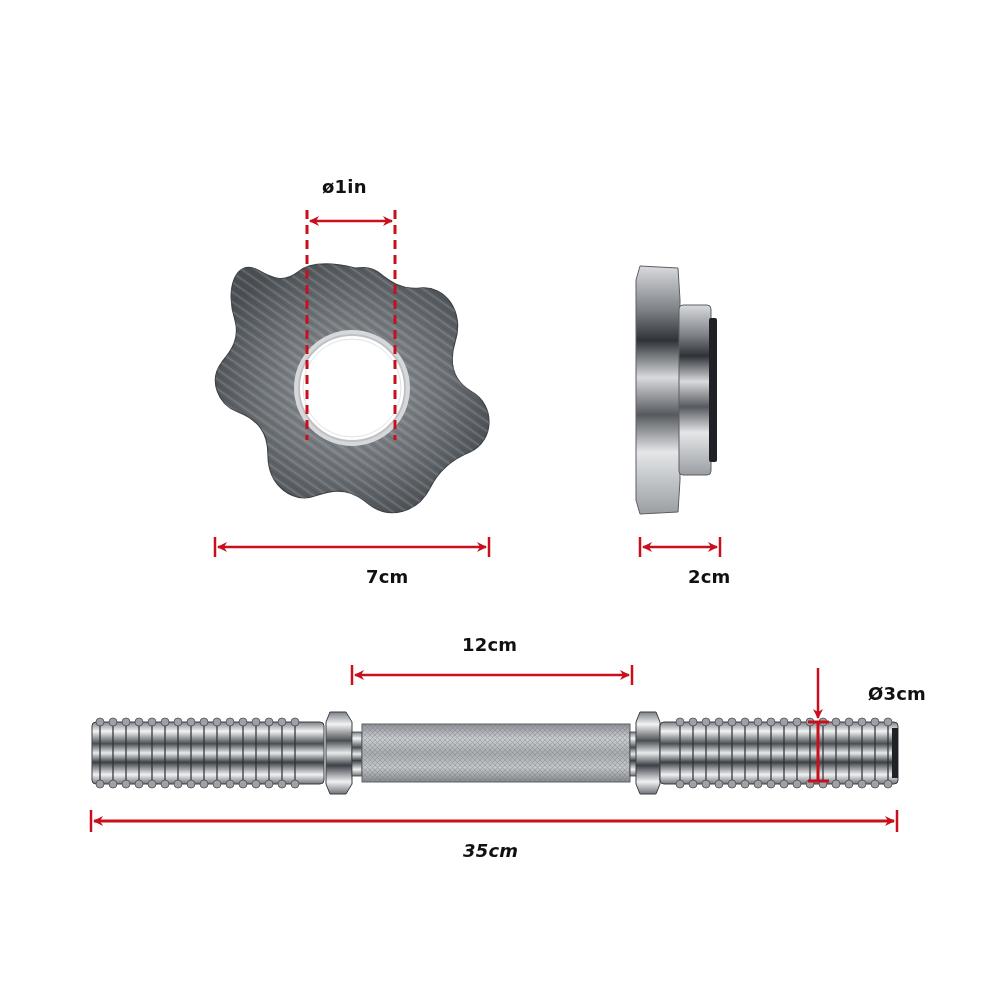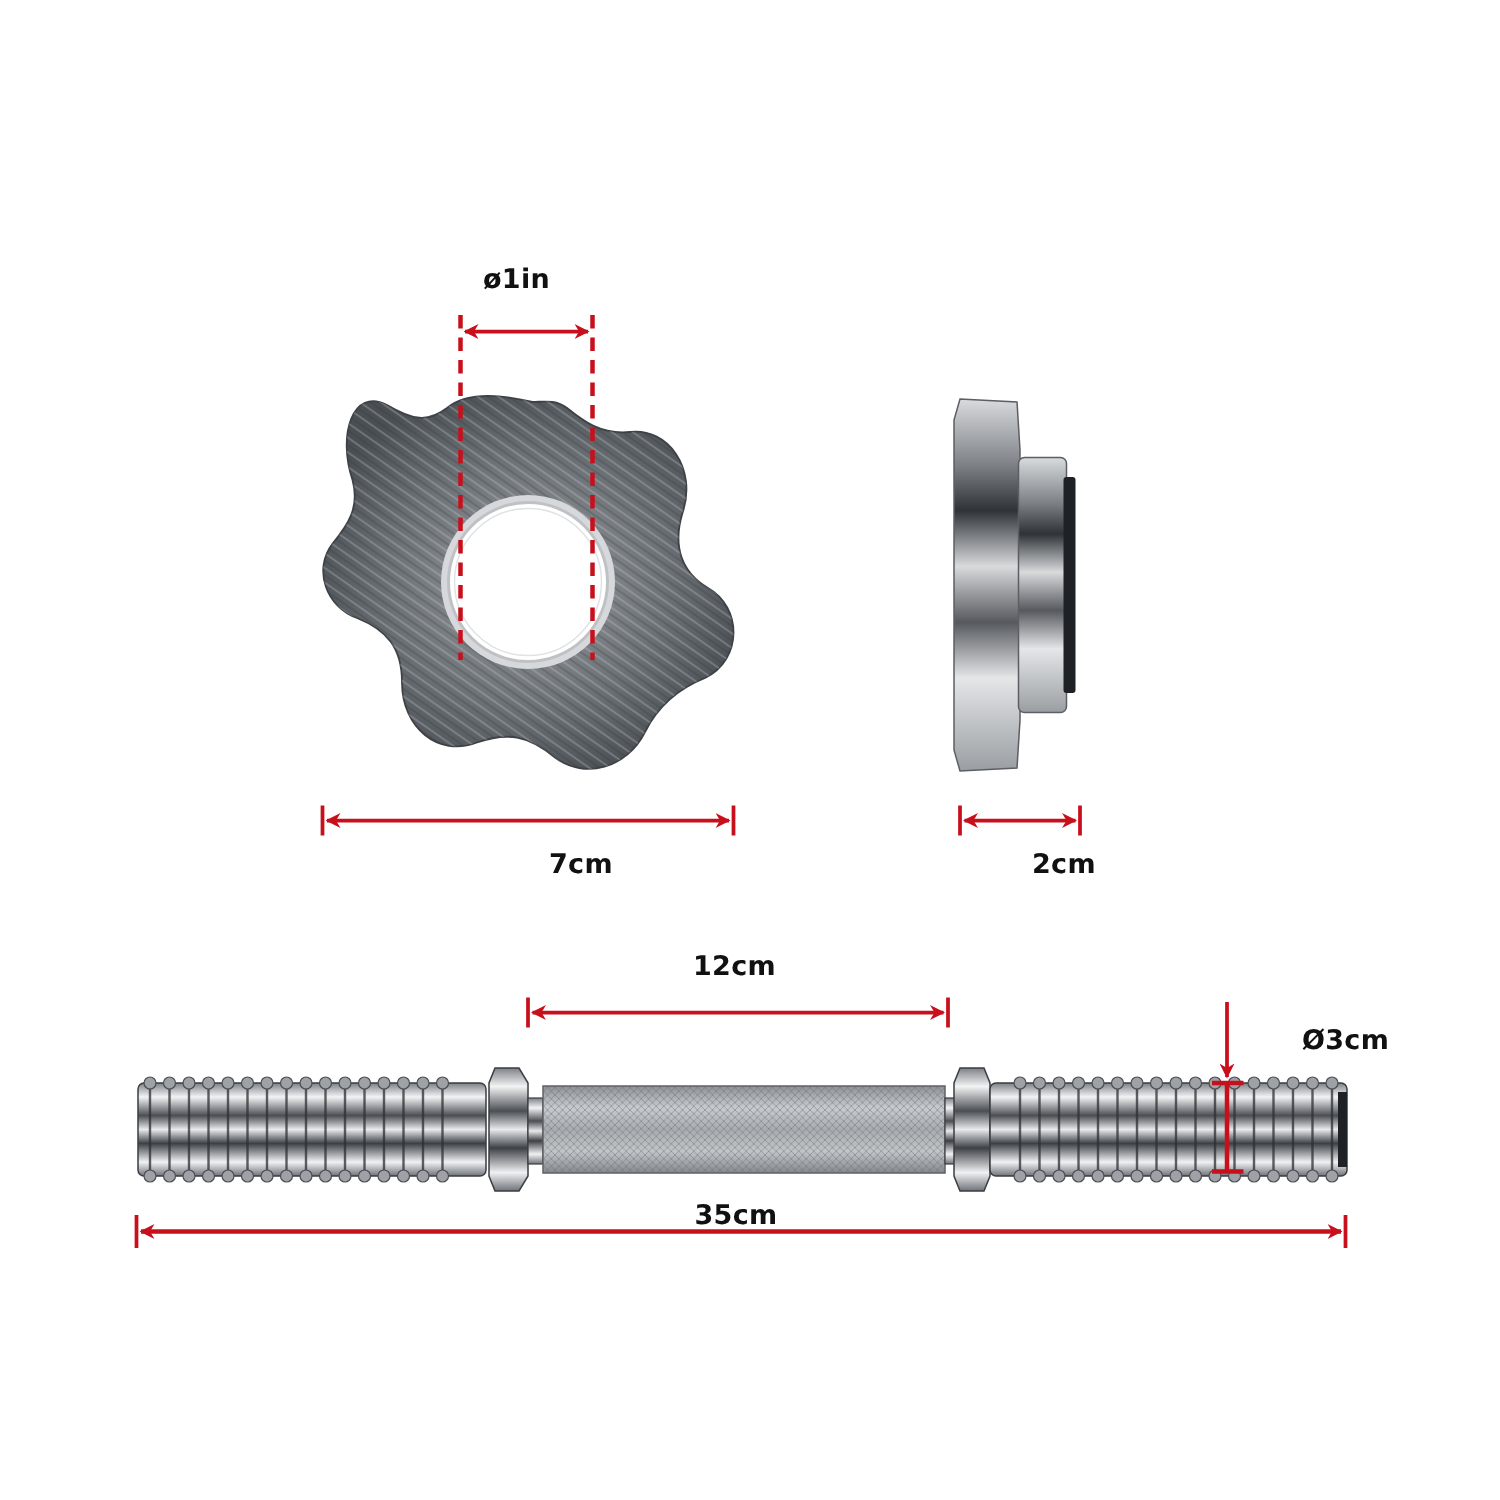--- a/index.html
+++ b/index.html
@@ -212,13 +212,13 @@
     <line x1="897" y1="810" x2="897" y2="832" stroke="#c8101c" stroke-width="2.5"></line>
     <line x1="94" y1="821" x2="894" y2="821" stroke="#c8101c" stroke-width="3" marker-start="url(#arrowStart)" marker-end="url(#arrowEnd)"></line>
   </g>
 </svg>
 
 <div class="label" style="left:322px; top:176px;">ø1in</div>
 <div class="label" style="left:330px; top:566px;margin-left:36px;">7cm</div>
 <div class="label" style="left:688px; top:566px;">2cm</div>
 <div class="label" style="left:462px; top:634px;">12cm</div>
 <div class="label" style="left:832px; top:683px;margin-left:36px;">Ø3cm</div>
-<div class="label" style="left:463px; top:800px;">35cm</div>
+<div class="label" style="left:463px; top:840px;font-style:italic;">35cm</div>
 
 </body></html>

